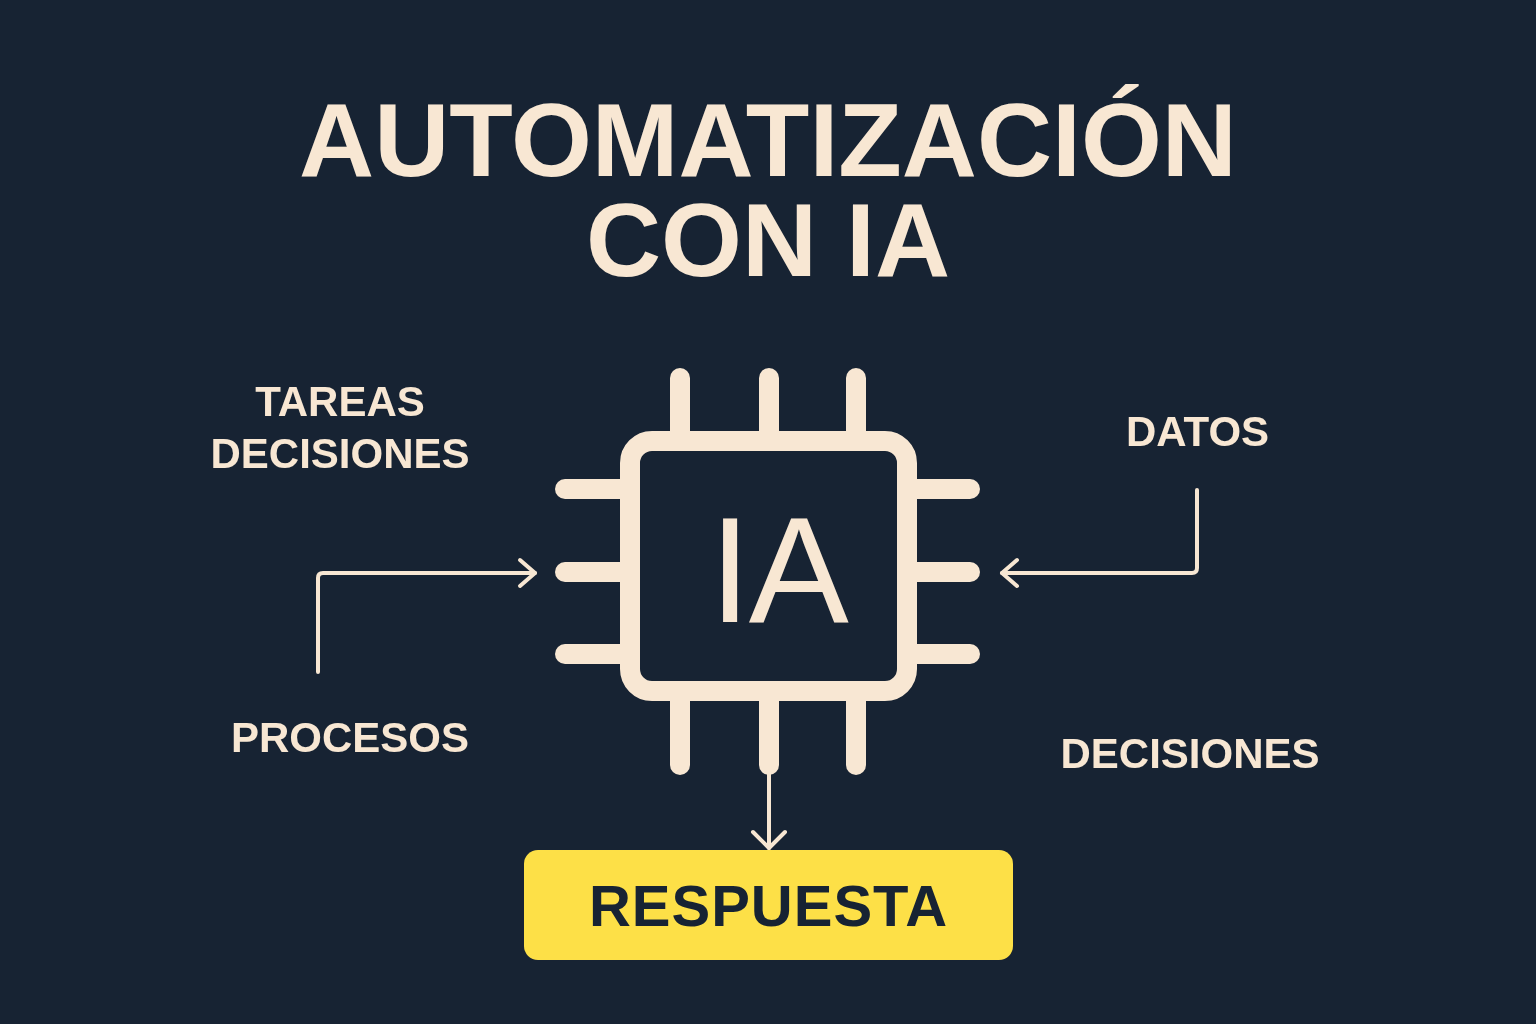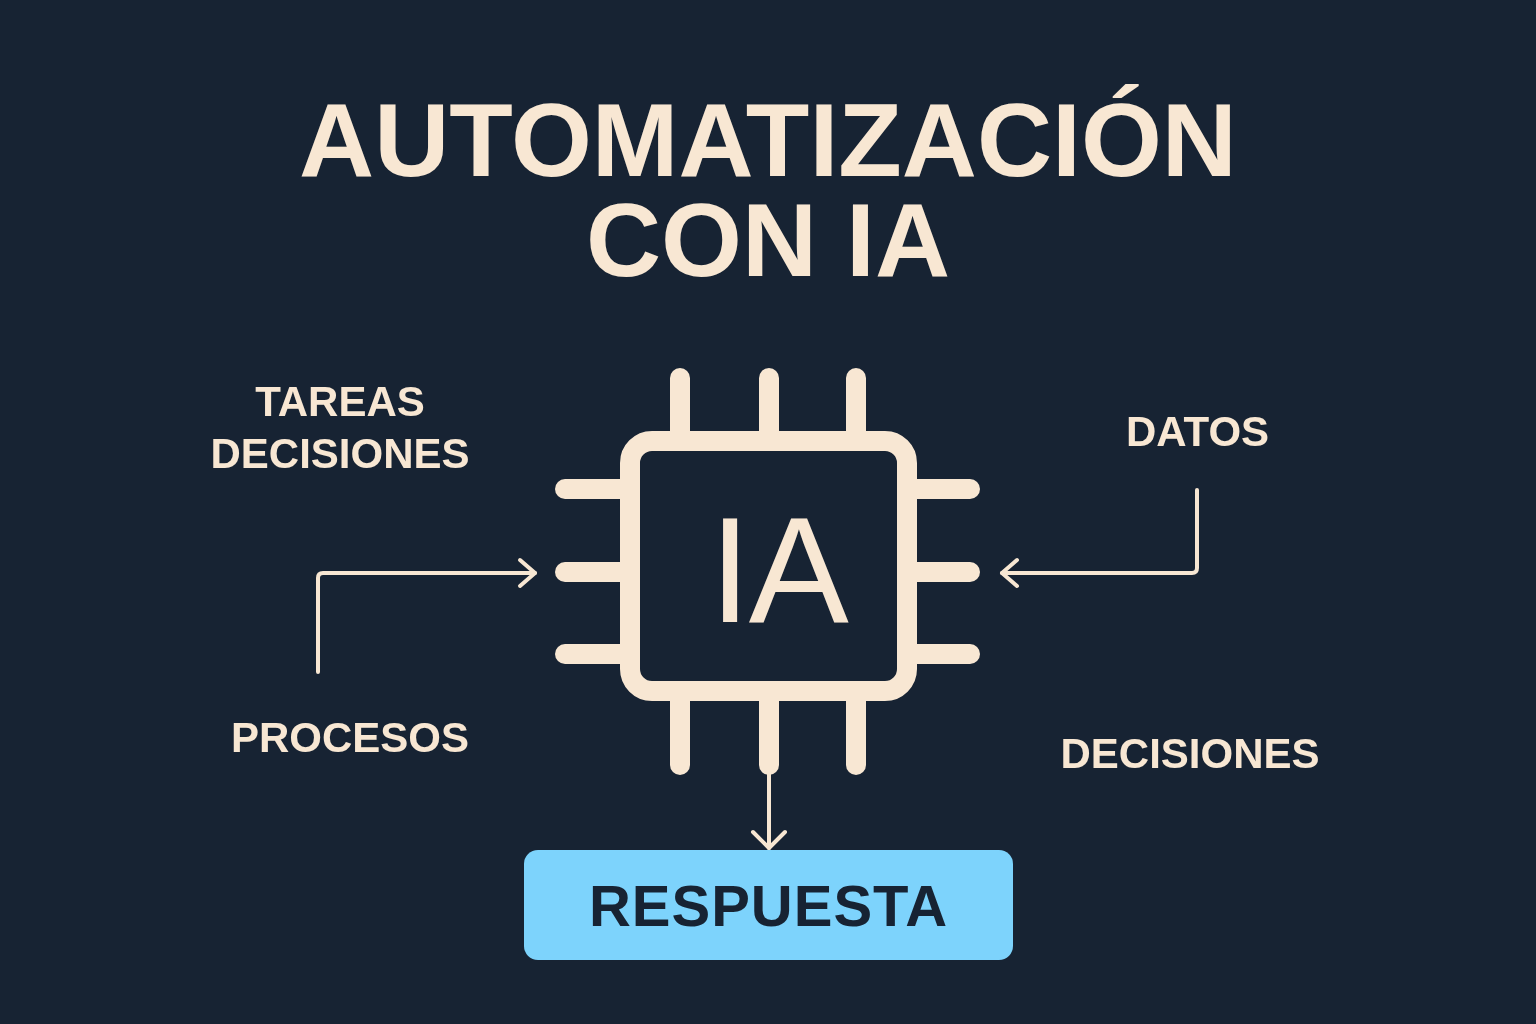--- a/index.html
+++ b/index.html
@@ -59,21 +59,21 @@
       color: #f8e7d3;
       letter-spacing: -2px;
       margin-left: 8px;
     }
     .response-box {
       position: absolute;
       left: 524px;
       top: 850px;
       width: 489px;
       height: 110px;
-      background: #7dd3fc;
+      background: #fde047;
       border-radius: 14px;
       display: flex;
       align-items: center;
       justify-content: center;
       box-sizing: border-box;
     }
     .response-label {
       font-weight: 700;
       font-size: 58px;
       color: #172333;

